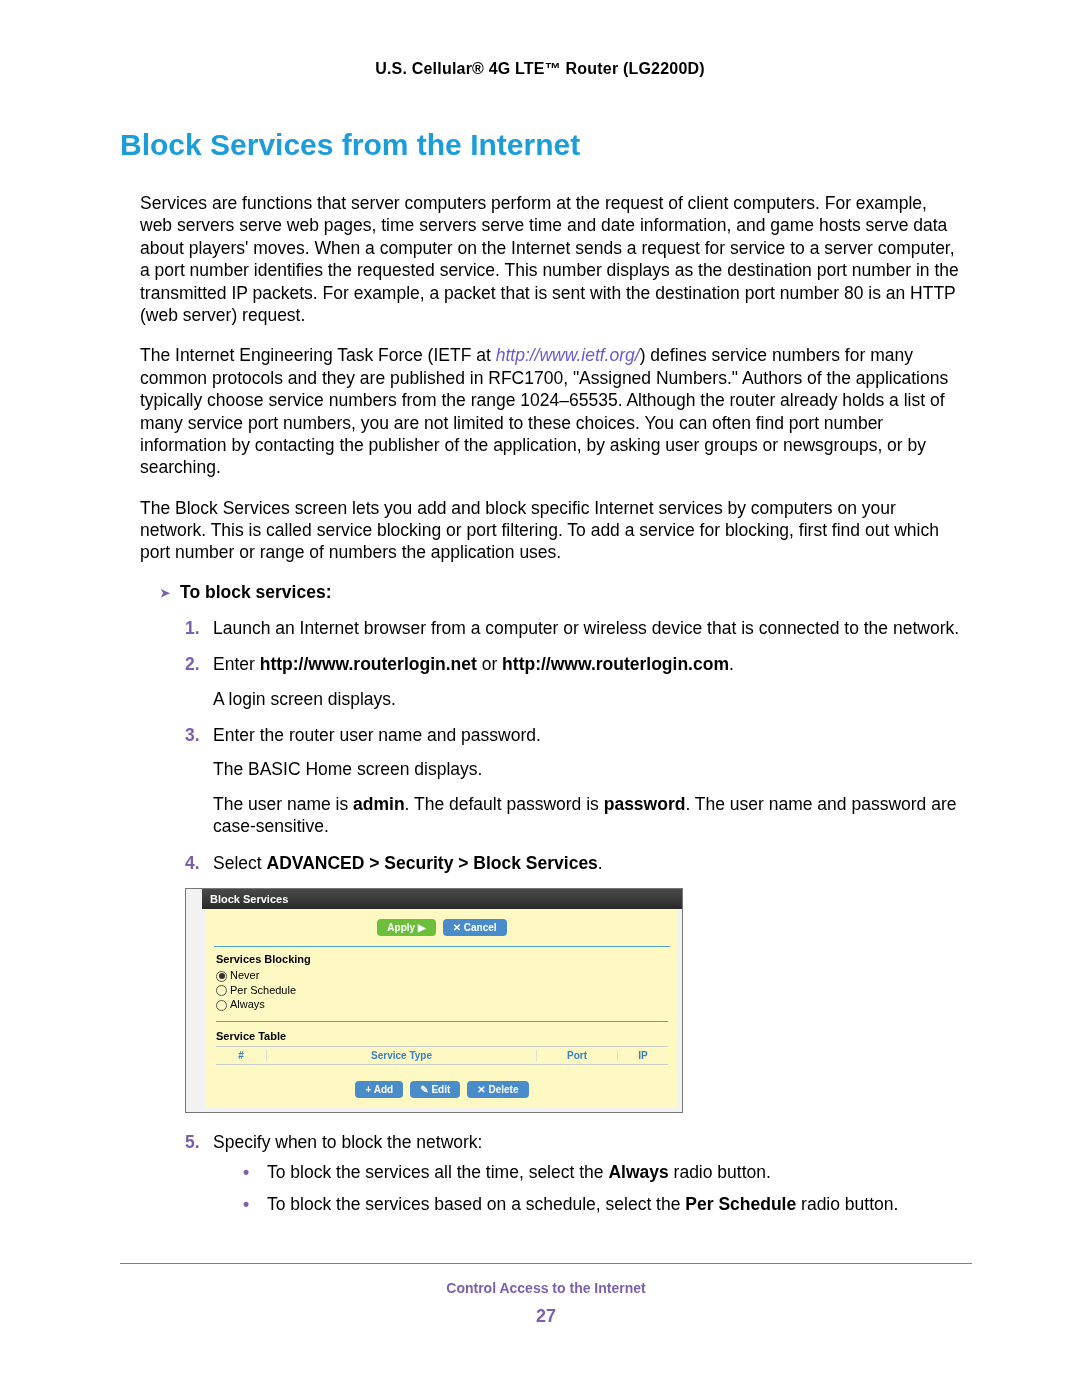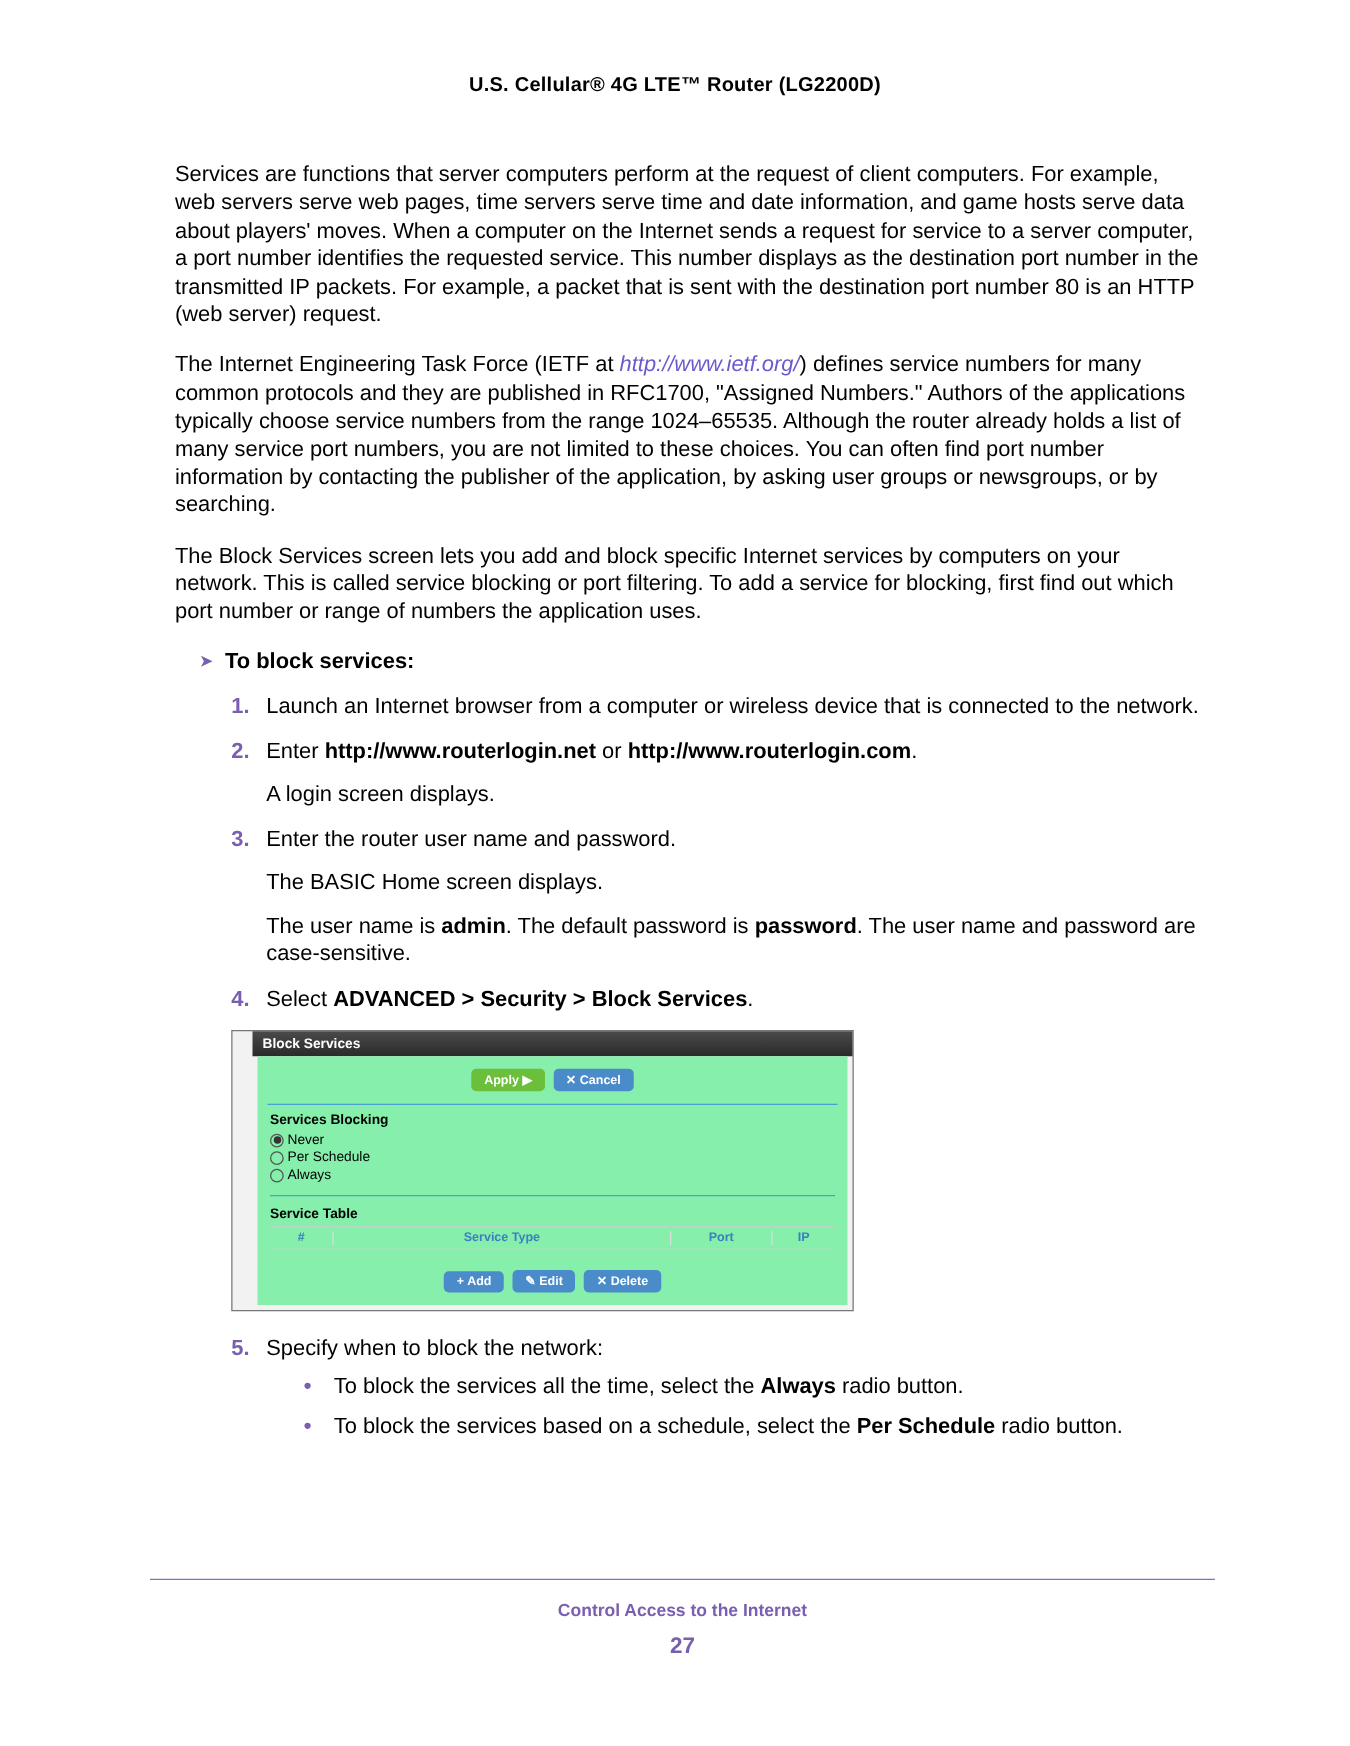--- a/index.html
+++ b/index.html
@@ -99,21 +99,21 @@
     padding-left: 16px;
   }
   .panel-title {
     background: linear-gradient(#4a4a4a, #2a2a2a);
     color: #fff;
     padding: 4px 8px;
     font-weight: bold;
     font-size: 11px;
   }
   .panel-body {
-    background: #86efac;
+    background: #fef9c3;
     padding: 0;
     margin: 0 4px 4px 4px;
   }
   .panel-btns {
     text-align: center;
     padding: 10px 0;
     border-bottom: 1px solid #4aa0d0;
     margin: 0 8px;
   }
   .btn {
@@ -198,20 +198,21 @@
     font-weight: bold;
     font-size: 18px;
   }
 </style>
 </head>
 <body>
 
 <div class="page">
   <div class="doc-header">U.S. Cellular® 4G LTE™ Router (LG2200D)</div>
 
+  <div class="h1">Block Services from the Internet</div>
 
   <div class="body-text">Services are functions that server computers perform at the request of client computers. For example, web servers serve web pages, time servers serve time and date information, and game hosts serve data about players' moves. When a computer on the Internet sends a request for service to a server computer, a port number identifies the requested service. This number displays as the destination port number in the transmitted IP packets. For example, a packet that is sent with the destination port number 80 is an HTTP (web server) request.</div>
 
   <div class="body-text">
     <span>The Internet Engineering Task Force (IETF at </span><span class="link">http://www.ietf.org/</span><span>) defines service numbers for many common protocols and they are published in RFC1700, "Assigned Numbers." Authors of the applications typically choose service numbers from the range 1024–65535. Although the router already holds a list of many service port numbers, you are not limited to these choices. You can often find port number information by contacting the publisher of the application, by asking user groups or newsgroups, or by searching.</span>
   </div>
 
   <div class="body-text">The Block Services screen lets you add and block specific Internet services by computers on your network. This is called service blocking or port filtering. To add a service for blocking, first find out which port number or range of numbers the application uses.</div>
 
   <div class="section-lead">

